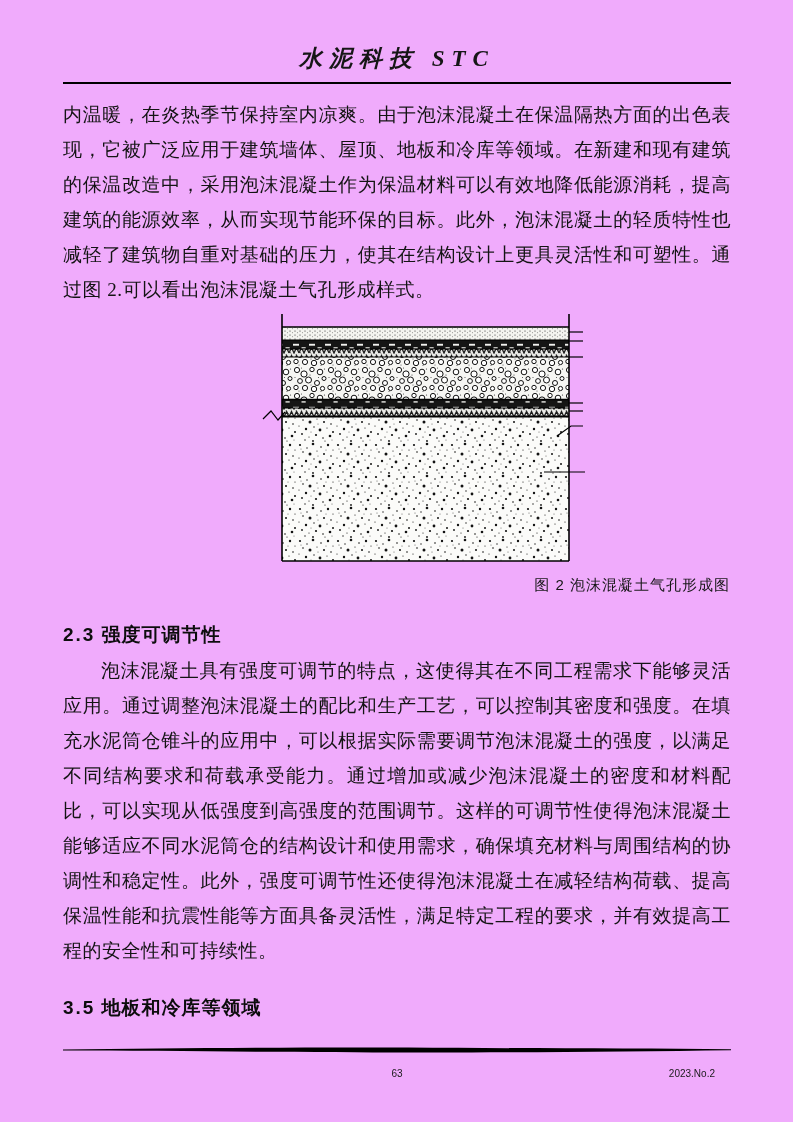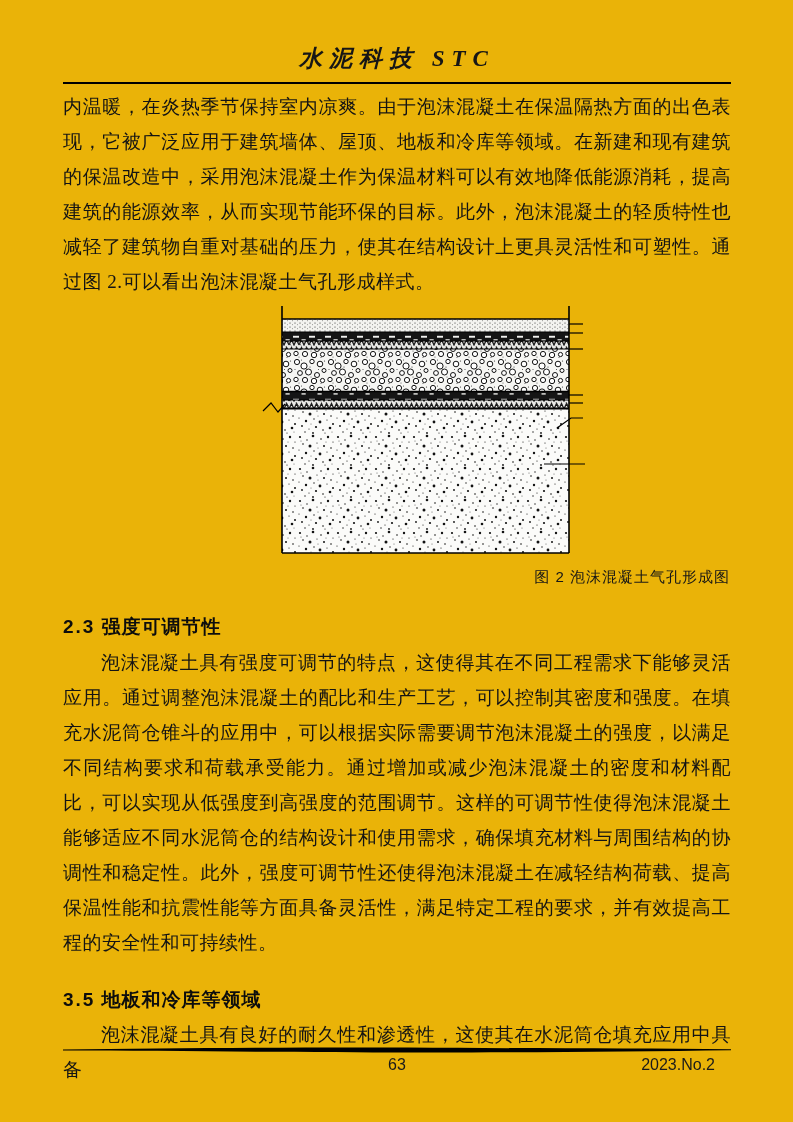--- a/index.html
+++ b/index.html
@@ -2,21 +2,21 @@
 <html><head>
 <meta charset="utf-8">
 <style>
   * { margin: 0; padding: 0; box-sizing: border-box; }
   html, body { background: #e9e9e9; }
   .page {
     position: relative;
     width: 793px;
     height: 1122px;
     margin: 0 auto;
-    background: #eab308;
+    background: #f0abfc;
     font-family: "Liberation Serif", serif;
     color: #111;
     overflow: hidden;
   }
   .content {
     position: absolute;
     left: 63px;
     right: 62px;
     top: 0;
   }
@@ -37,21 +37,21 @@
     height: 0;
   }
   .body-para {
     font-size: 19px;
     line-height: 35px;
     text-align: justify;
     text-justify: inter-ideograph;
     letter-spacing: 0.5px;
     color: #141414;
   }
-  .para-intro { margin-top: 5px; }
+  .para-intro { margin-top: 13px; }
   .indent { text-indent: 2em; }
   .figure-wrap {
     margin-top: 7px;
     margin-left: 196px;
     width: 340px;
   }
   .figure-caption {
     margin-top: 8px;
     margin-left: 0;
     text-align: right;
@@ -75,24 +75,24 @@
   .para-24 { margin-top: 3px; }
   .footer {
     position: absolute;
     left: 63px;
     right: 62px;
     top: 1046px;
   }
   .footer-line-svg { display: block; }
   .footer-row {
     position: relative;
-    margin-top: 2px;
+    margin-top: 14px;
     height: 18px;
     font-family: "Liberation Sans", sans-serif;
-    font-size: 16px;
+    font-size: 10px;
     color: #1a1a1a;
   }
   .footer-page-num {
     position: absolute;
     left: 0; right: 0;
     text-align: center;
   }
   .footer-issue {
     position: absolute;
     right: 16px;
@@ -232,21 +232,20 @@
     <div class="figure-caption">图 2 泡沫混凝土气孔形成图</div>
 
     <div class="section-heading">
       <span class="heading-num">2.3</span><span>强度可调节性</span>
     </div>
     <p class="body-para indent para-23">泡沫混凝土具有强度可调节的特点，这使得其在不同工程需求下能够灵活应用。通过调整泡沫混凝土的配比和生产工艺，可以控制其密度和强度。在填充水泥筒仓锥斗的应用中，可以根据实际需要调节泡沫混凝土的强度，以满足不同结构要求和荷载承受能力。通过增加或减少泡沫混凝土的密度和材料配比，可以实现从低强度到高强度的范围调节。这样的可调节性使得泡沫混凝土能够适应不同水泥筒仓的结构设计和使用需求，确保填充材料与周围结构的协调性和稳定性。此外，强度可调节性还使得泡沫混凝土在减轻结构荷载、提高保温性能和抗震性能等方面具备灵活性，满足特定工程的要求，并有效提高工程的安全性和可持续性。</p>
 
     <div class="section-heading">
       <span class="heading-num">3.5</span><span>地板和冷库等领域</span>
     </div>
-    <p class="body-para indent para-24">泡沫混凝土具有良好的耐久性和渗透性，这使其在水泥筒仓填充应用中具备</p>
   </div>
 
   <div class="footer">
     <svg class="footer-line-svg" width="668" height="8" viewBox="0 0 668 8">
       <path d="M0,3.6 C110,2.4 250,0.9 345,1.6 C445,2.3 570,2.4 668,3.2 L668,4.2 C570,5.6 445,6.6 345,6.4 C250,6.2 110,5.0 0,4.6 Z" fill="#000"></path>
     </svg>
     <div class="footer-row">
       <span class="footer-page-num">63</span>
       <span class="footer-issue">2023.No.2</span>
     </div>

